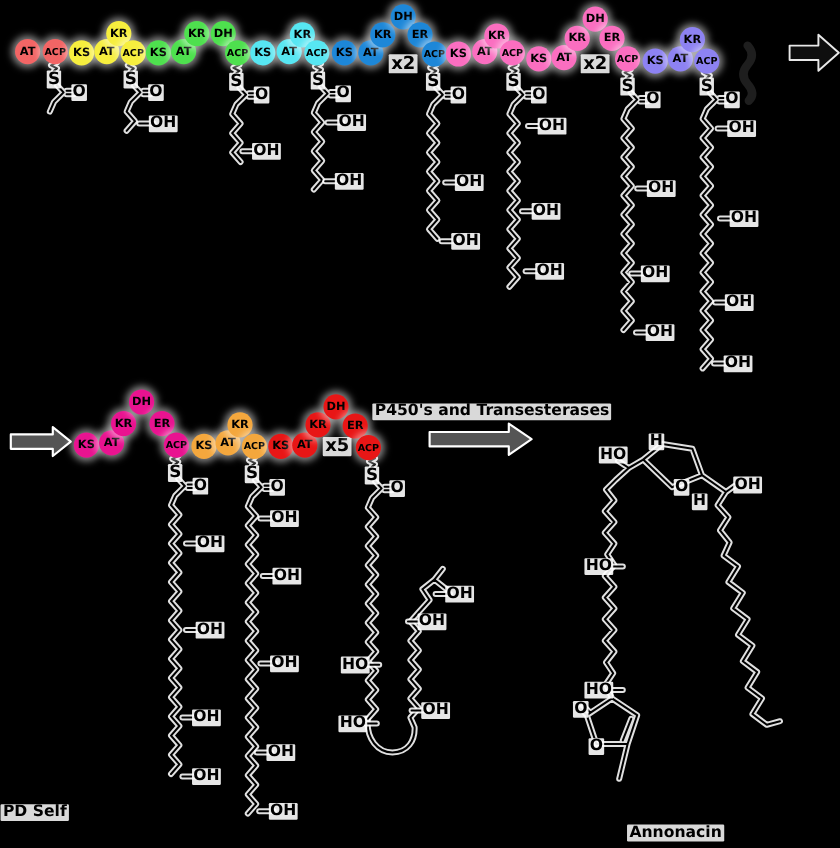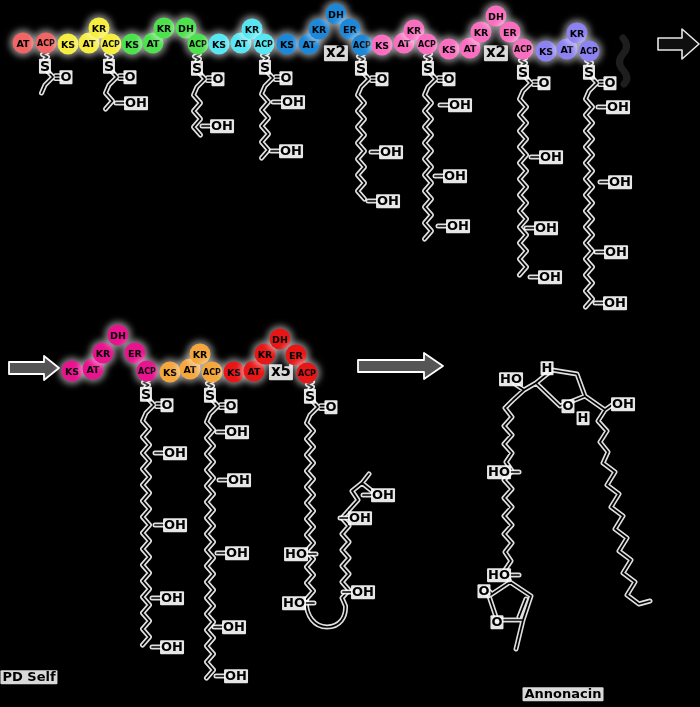--- a/index.html
+++ b/index.html
@@ -132,20 +132,21 @@
       <path d="M343,592 L355,592" class="halo"></path>
       <path d="M343,592 L355,592" class="ink"></path>
       <path d="M304,603 L314,603" class="halo"></path>
       <path d="M304,603 L314,603" class="ink"></path>
       <path d="M509,472 L519,472" class="halo"></path>
       <path d="M509,472 L519,472" class="ink"></path>
       <path d="M509,575 L519,575" class="halo"></path>
       <path d="M509,575 L519,575" class="ink"></path>
     </svg>
 
+  <span class="tag cap" style="left: 410px; top: 343px;">P450's and Transesterases</span>
   <span class="tag cap" style="left: 29px; top: 677px;">PD Self</span>
   <span class="tag cap" style="left: 563px; top: 694px;">Annonacin</span>
 
 <div class="dom" style="left: 23px; top: 43px; background: rgb(242, 101, 101); font-size: 9.5px;">AT</div>
     <div class="dom" style="left: 46px; top: 43px; background: rgb(242, 101, 101); font-size: 8px;">ACP</div>
     <div class="dom" style="left: 68px; top: 44px; background: rgb(246, 238, 62); font-size: 9.5px;">KS</div>
     <div class="dom" style="left: 89px; top: 43px; background: rgb(246, 238, 62); font-size: 9.5px;">AT</div>
     <div class="dom" style="left: 99px; top: 28px; background: rgb(246, 238, 62); font-size: 9.5px;">KR</div>
     <div class="dom" style="left: 111px; top: 44px; background: rgb(246, 238, 62); font-size: 8px;">ACP</div>
     <div class="dom" style="left: 132px; top: 44px; background: rgb(78, 224, 78); font-size: 9.5px;">KS</div>

